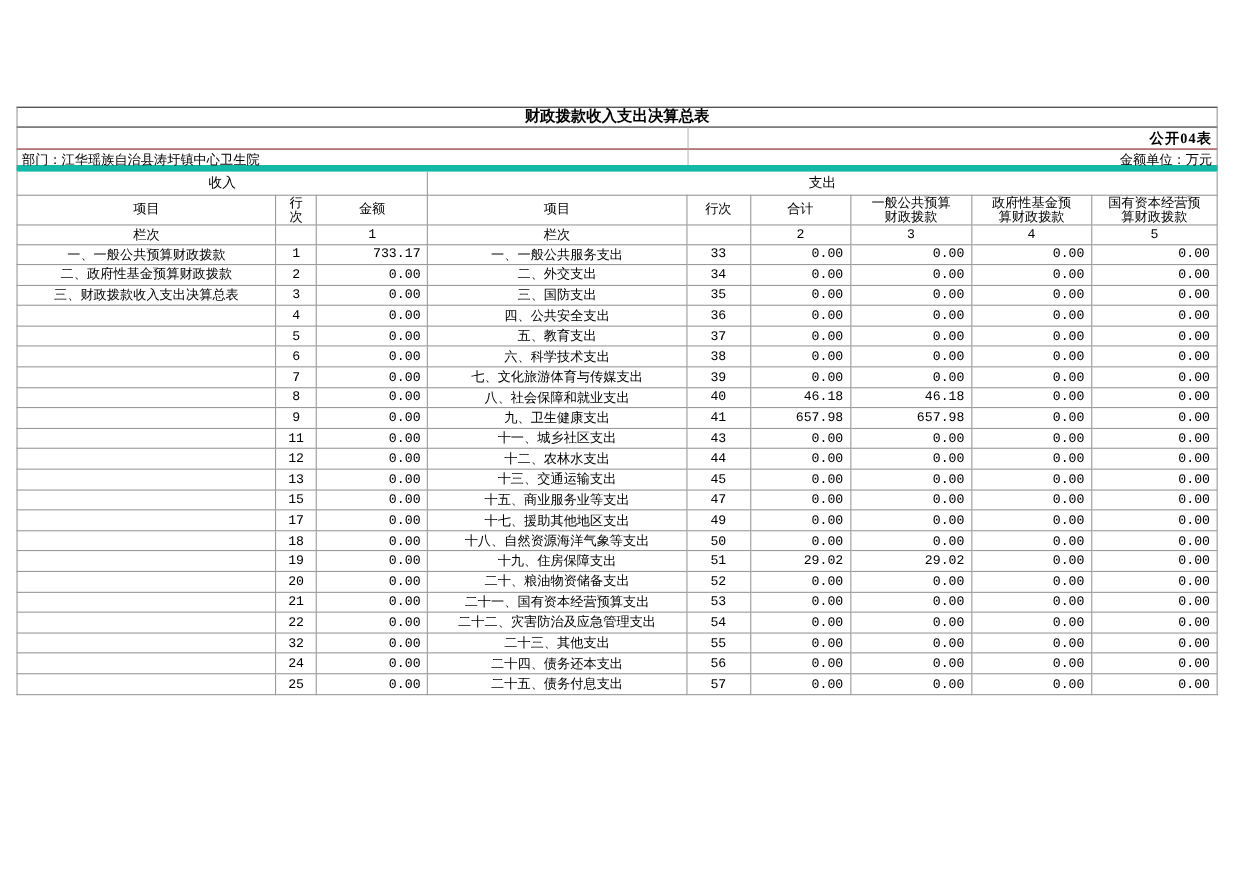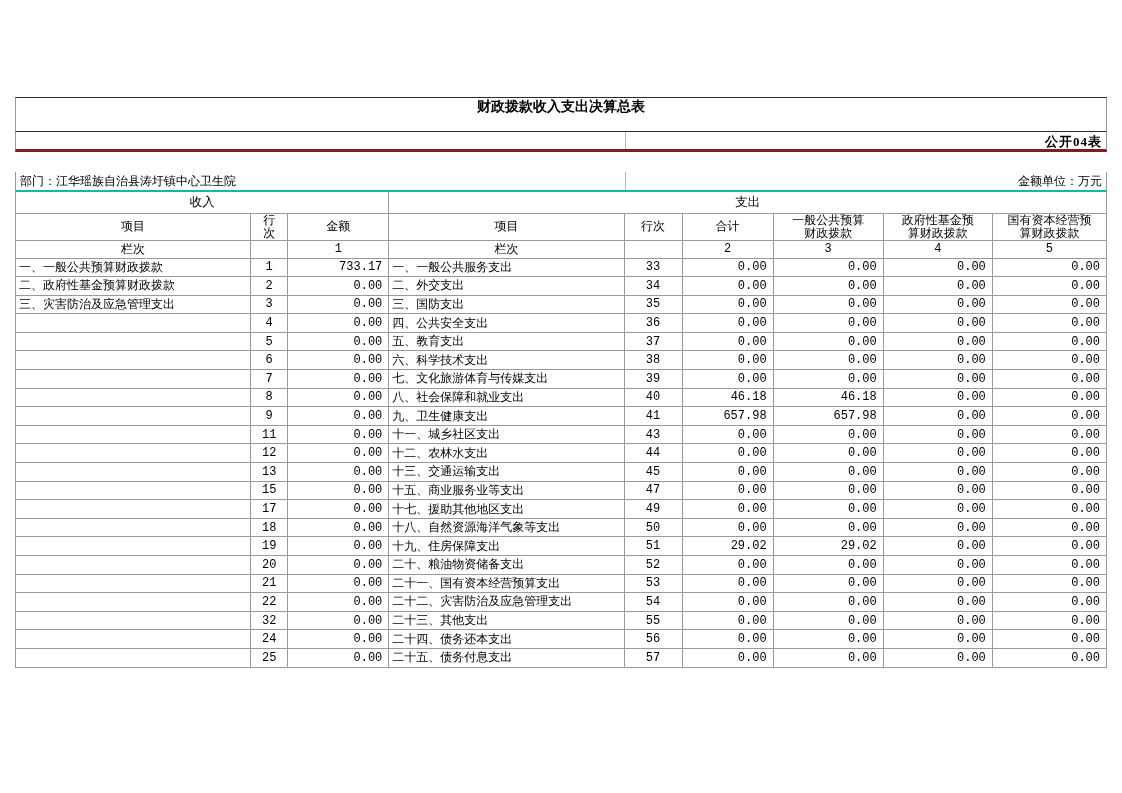--- a/index.html
+++ b/index.html
@@ -6,47 +6,47 @@
   html,body { background:#ffffff; }
   body {
     width:1122px; height:793px; position:relative;
     font-family:"Liberation Serif","DejaVu Serif",serif;
     color:#000;
   }
   .sheet { position:absolute; left:15px; top:97px; width:1092px; }
 
   
   .row-title {
-    height:35px; line-height:18px; text-align:center;
+    height:19px; line-height:18px; text-align:center;
     font-size:14px; font-weight:bold;
     border-top:1px solid #2b2b2b; border-bottom:1px solid #2b2b2b;
     border-left:1px solid #9a9a9a; border-right:1px solid #9a9a9a;
   }
   .row-meta {
     display:flex; height:20px; line-height:19px; font-size:12px;
     border-left:1px solid #9a9a9a; border-right:1px solid #9a9a9a;
   }
   .row-meta .left  { width:610px; border-right:1px solid #b8b8b8; padding-left:4px; }
   .row-meta .right { flex:1; text-align:right; padding-right:4px; }
-  .row-meta.first { border-bottom:3px solid #7f1d1d; }
-  .row-meta.second { border-bottom:2px solid #14b8a6;margin-top:20px; }
+  .row-meta.first { border-bottom:1px solid #7f1d1d; }
+  .row-meta.second { border-bottom:6px solid #14b8a6; }
   .code { font-weight:bold; font-size:13px; letter-spacing:1px; }
 
   
   table { width:1092px; border-collapse:collapse; table-layout:fixed; }
   td, th {
     border:1px solid #9a9a9a; font-size:12px; font-weight:normal;
     vertical-align:middle; overflow:hidden; white-space:nowrap;
     padding:0 3px; height:18.6px; text-align:center;
   }
   tr.sec-row th { height:21px; font-size:12.5px; }
   tr.head-row th { height:27px; white-space:pre-line; line-height:13px; }
   tr.lane-row td { height:18px; }
   tr:first-child th { border-top:none; }
-  .c-item { text-align:left; padding-left:3px;font-family:Liberation Mono, monospace; }
+  .c-item { text-align:center; padding-left:3px;font-family:Liberation Mono, monospace; }
   .c-amt  { text-align:right; padding-right:6px; }
   .mono   { font-family:"Liberation Mono","DejaVu Sans Mono",monospace; font-size:12px; }
 </style>
 </head>
 <body>
 
 <div class="sheet">
 
   <div class="row-title">财政拨款收入支出决算总表</div>
 
@@ -119,21 +119,21 @@
           <td class="mono">2</td>
           <td class="c-amt mono">0.00</td>
           <td class="c-item">二、外交支出</td>
           <td class="mono">34</td>
           <td class="c-amt mono">0.00</td>
           <td class="c-amt mono">0.00</td>
           <td class="c-amt mono">0.00</td>
           <td class="c-amt mono">0.00</td>
         </tr>
         <tr>
-          <td class="c-item">三、灾害防治及应急管理支出</td>
+          <td class="c-item">三、财政拨款收入支出决算总表</td>
           <td class="mono">3</td>
           <td class="c-amt mono">0.00</td>
           <td class="c-item">三、国防支出</td>
           <td class="mono">35</td>
           <td class="c-amt mono">0.00</td>
           <td class="c-amt mono">0.00</td>
           <td class="c-amt mono">0.00</td>
           <td class="c-amt mono">0.00</td>
         </tr>
         <tr>

